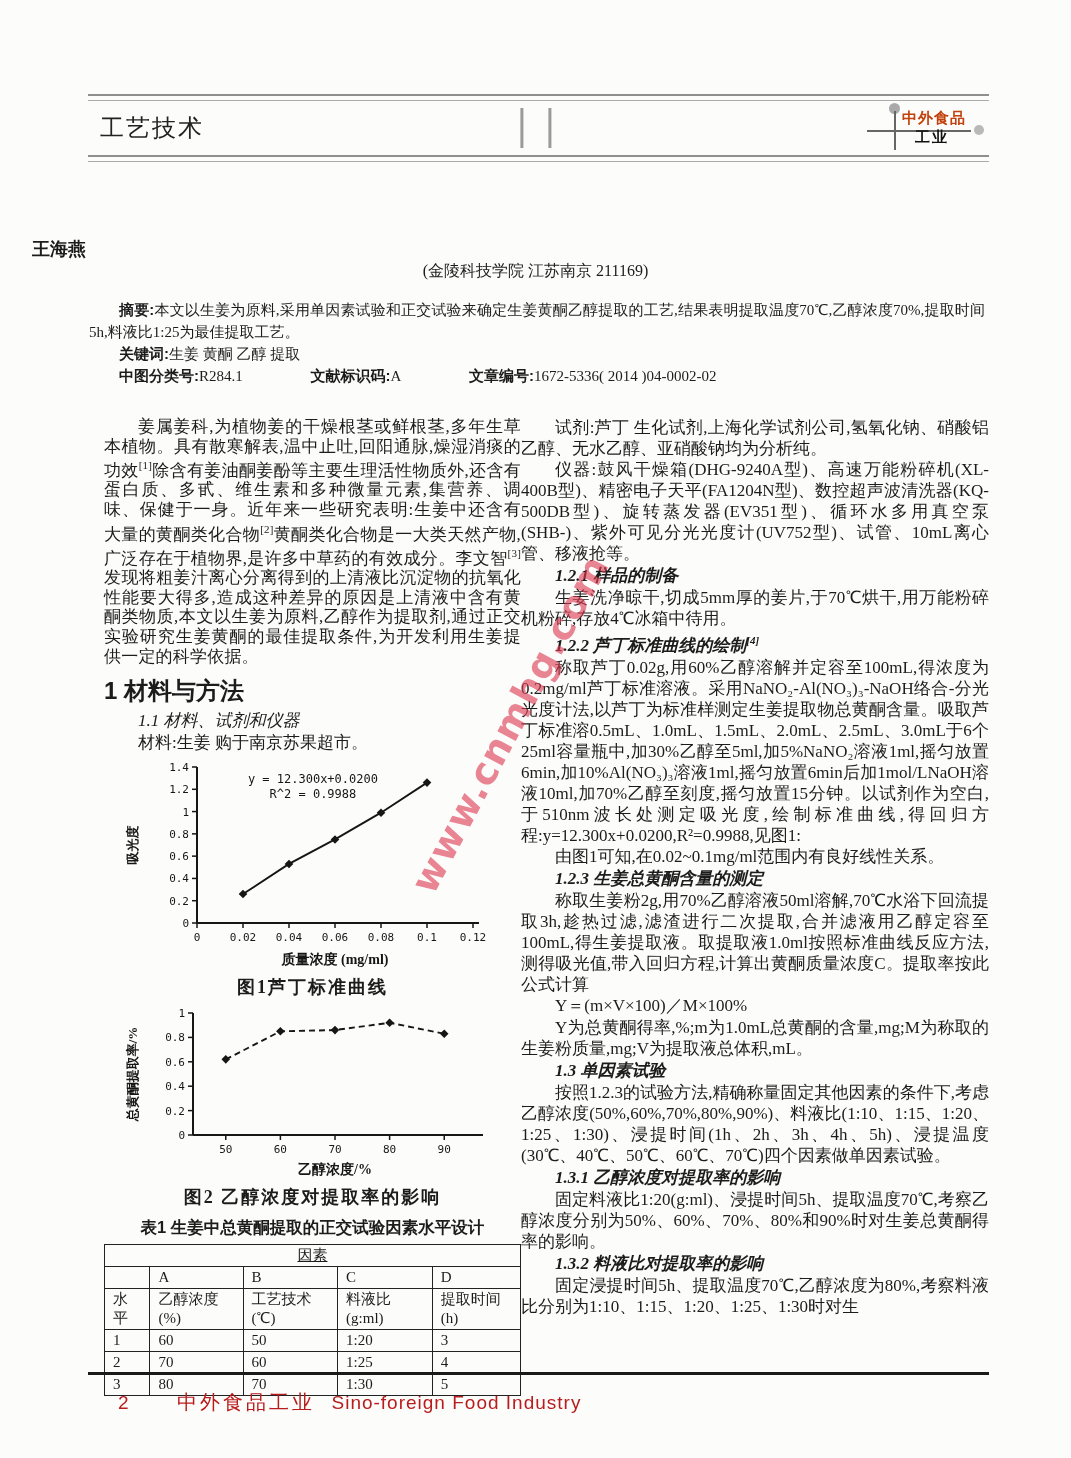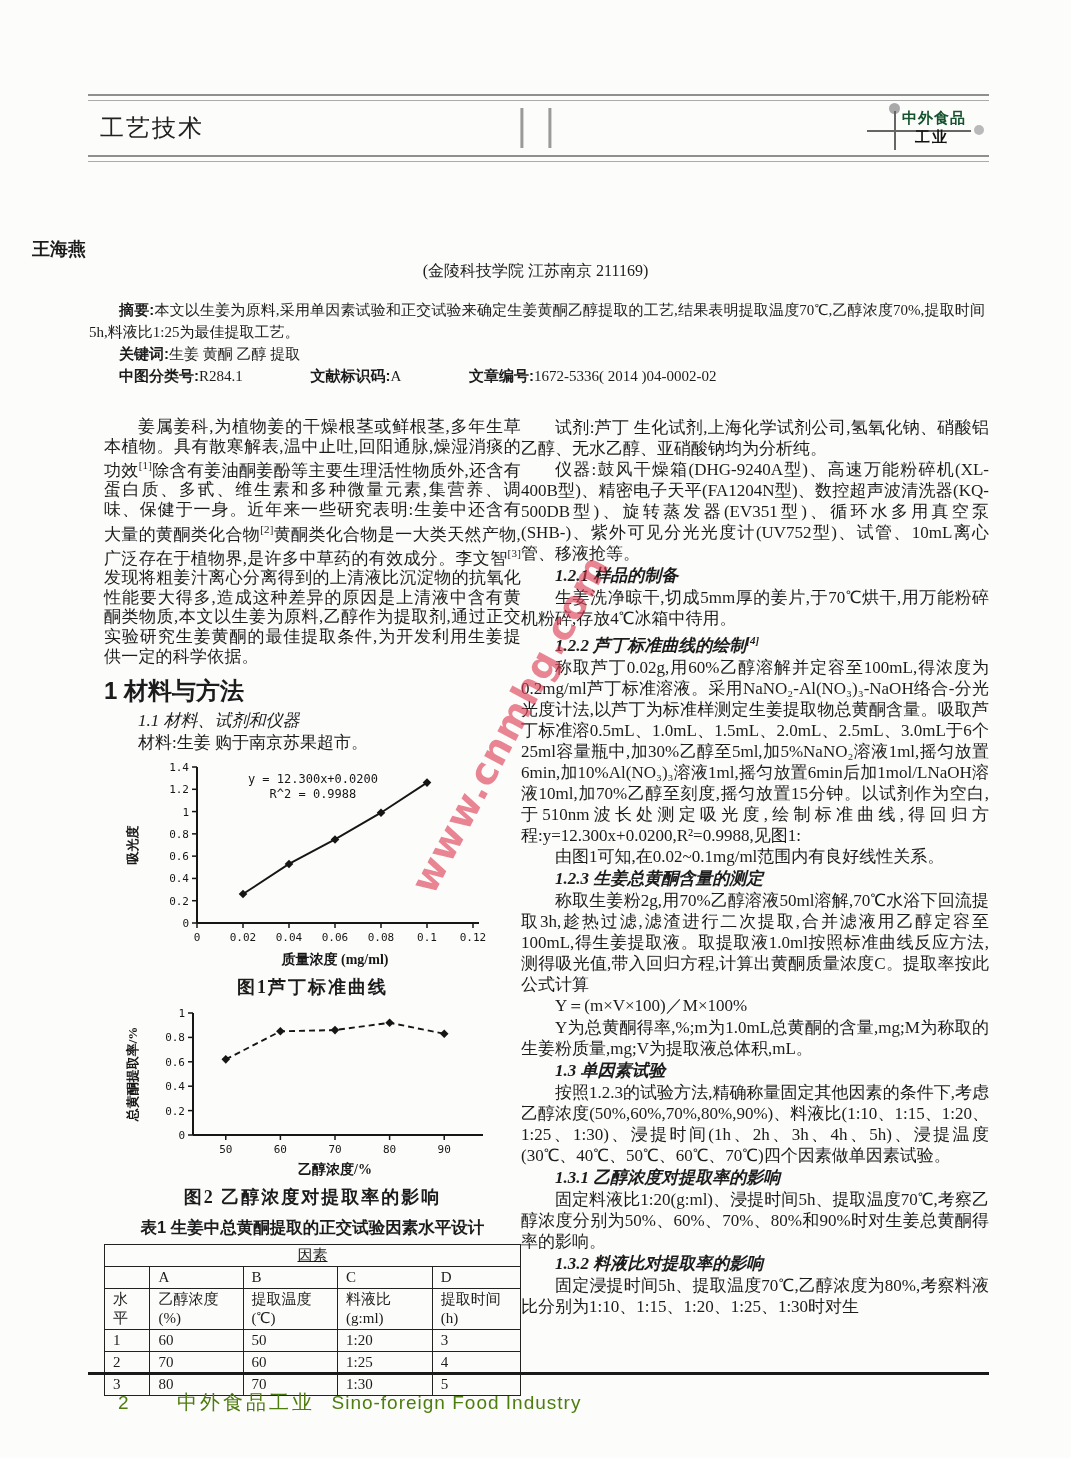--- a/index.html
+++ b/index.html
@@ -12,21 +12,21 @@
   .header-body{height:54px;position:relative;display:flex;align-items:center;text-align:right;}
   .section-name{font-family:"Liberation Sans",sans-serif;font-size:24px;color:#222;
                 letter-spacing:2px;margin-left:12px;}
   .vbars{position:absolute;left:50%;transform:translateX(-60%);top:7px;bottom:7px;display:flex;gap:25px;}
   .vbar{width:3px;background:#9a9a9a;}
   .logo{position:absolute;right:2px;top:3px;width:120px;height:48px;font-family:"Liberation Sans",sans-serif;}
   .logo-vline{position:absolute;left:27px;top:7px;width:2px;height:39px;background:#666;}
   .logo-dot-top{position:absolute;left:22px;top:-1px;width:11px;height:11px;border-radius:50%;background:#a9a9a9;}
   .logo-hline{position:absolute;left:0;top:26px;height:2px;width:104px;background:#666;}
   .logo-dot-right{position:absolute;right:3px;top:21px;width:10px;height:10px;border-radius:50%;background:#b9b9b9;}
-  .logo-t1{position:absolute;left:35px;top:5px;font-size:15px;font-weight:bold;color:#14532d;letter-spacing:1px;}
+  .logo-t1{position:absolute;left:35px;top:5px;font-size:15px;font-weight:bold;color:#c2410c;letter-spacing:1px;}
   .logo-t2{position:absolute;left:48px;top:24px;font-size:15px;font-weight:bold;color:#111;letter-spacing:2px;}
 
   
   .title{position:absolute;top:166px;left:0;width:100%;text-align:center;
          font-size:40px;font-weight:bold;letter-spacing:3px;}
   .author{position:absolute;top:237px;left:0;width:100%;text-align:left;font-size:18px;font-weight:bold;padding-left:32px;}
   .affil{position:absolute;top:261px;left:0;width:100%;text-align:center;font-size:16px;}
 
   
   .meta{position:absolute;top:299px;left:89px;right:86px;font-size:15px;line-height:22px;}
@@ -61,21 +61,21 @@
   td.grp{text-align:center;}
   td.grp span{text-decoration:underline;}
 
   
   .watermark{position:absolute;left:318px;top:702px;width:384px;text-align:center;
              transform:rotate(-62deg);font-size:38px;font-weight:bold;letter-spacing:1px;
              color:rgba(221,58,82,0.62);font-family:"DejaVu Sans",sans-serif;z-index:9;pointer-events:none;}
 
   
   .footer-rule{position:absolute;left:88px;right:82px;top:1372px;border-top:3px solid #1a1a1a;}
-  .footer{position:absolute;left:88px;right:82px;top:1389px;font-family:"Liberation Sans",sans-serif;color:#4d7c0f;}
+  .footer{position:absolute;left:88px;right:82px;top:1389px;font-family:"Liberation Sans",sans-serif;color:#b91c1c;}
   .page-num{display:inline-block;margin-left:30px;font-size:19px;}
   .j-cn{display:inline-block;margin-left:44px;font-size:20px;letter-spacing:3px;}
   .j-en{display:inline-block;margin-left:12px;font-size:19px;letter-spacing:1px;}
 </style>
 </head>
 <body>
 
 <div class="page">
 
   <div class="header">
@@ -214,21 +214,21 @@
           <tr>
             <td></td>
             <td>A</td>
             <td>B</td>
             <td>C</td>
             <td>D</td>
           </tr>
           <tr>
             <td>水平</td>
             <td>乙醇浓度(%)</td>
-            <td>提取温度(℃)</td>
+            <td>工艺技术(℃)</td>
             <td>料液比(g:ml)</td>
             <td>提取时间(h)</td>
           </tr>
           <tr>
             <td>1</td>
             <td>60</td>
             <td>50</td>
             <td>1:20</td>
             <td>3</td>
           </tr>

